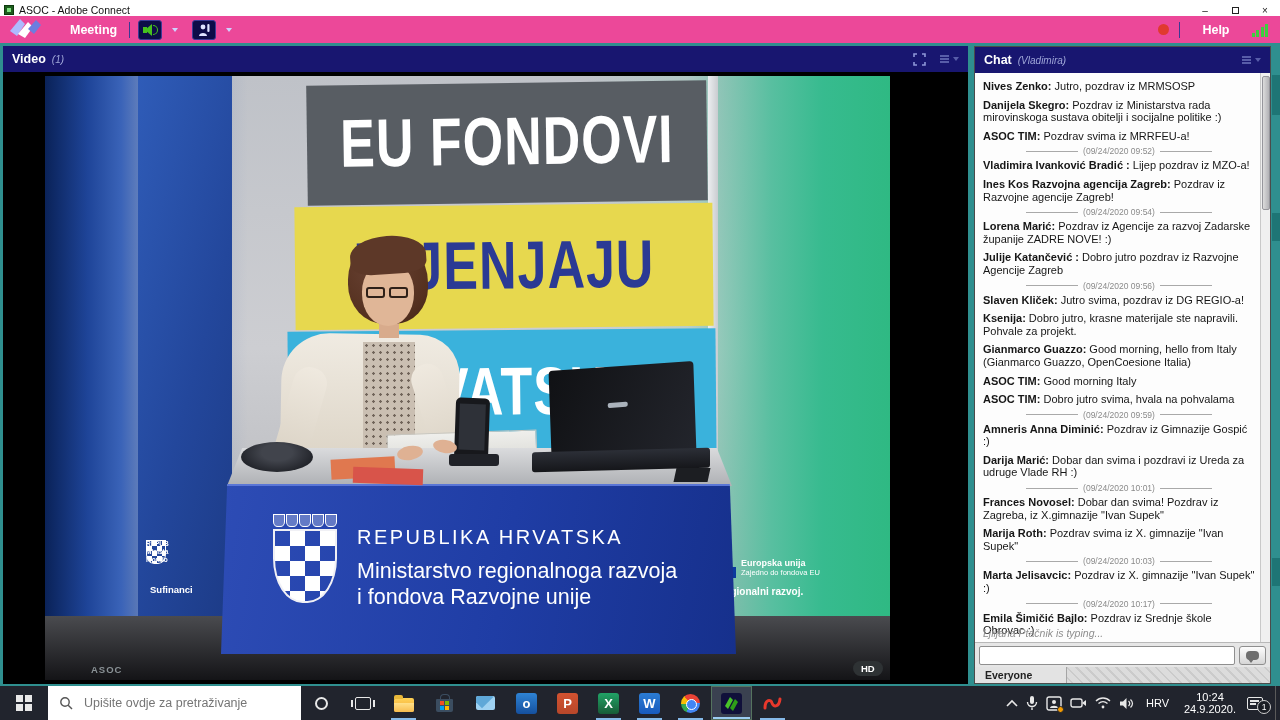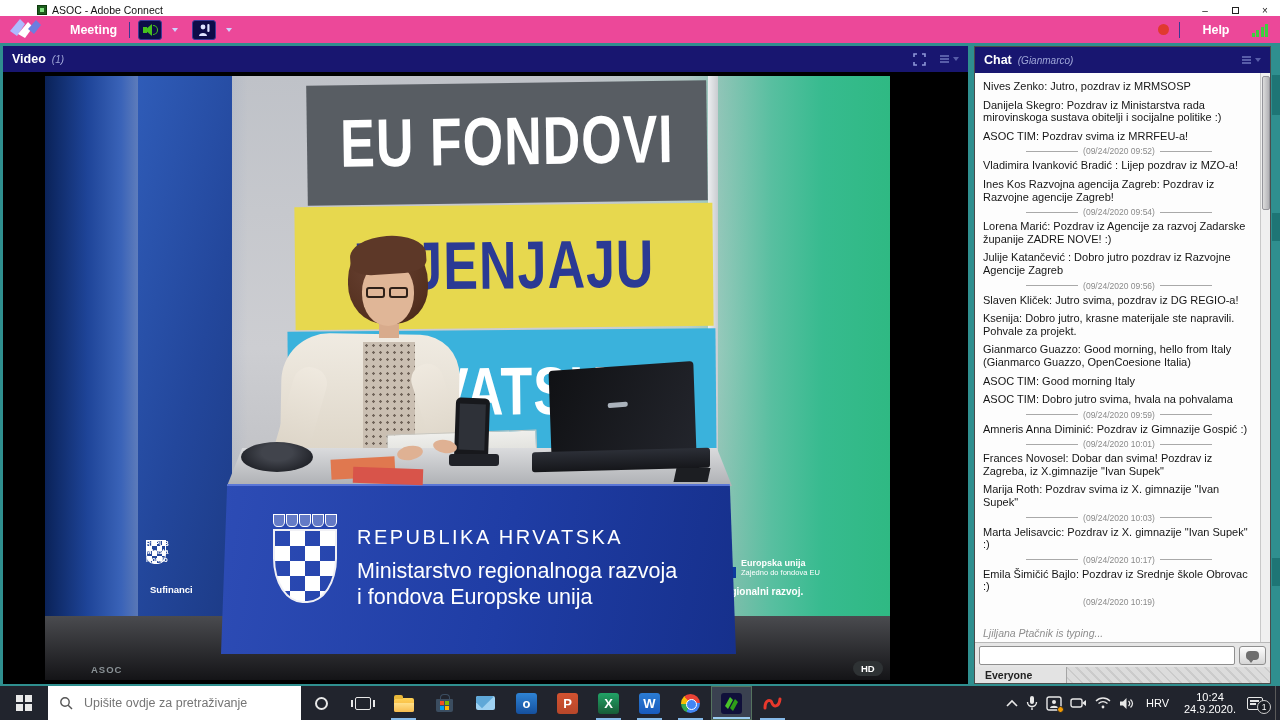--- a/index.html
+++ b/index.html
@@ -1,20 +1,20 @@
 <!DOCTYPE html>
 <html><head>
 <meta charset="utf-8">
 <style>
   html,body{margin:0;padding:0;background:#000;}
   *{box-sizing:border-box;}
   .screen{position:relative;width:1280px;height:720px;overflow:hidden;background:#2f8f8f;font-family:"Liberation Sans",sans-serif;}
 
   
-  .titlebar{position:absolute;top:0;left:0;right:0;height:20px;background:#ffffff;display:flex;align-items:center;font-size:10.5px;color:#111;padding-left:33px;}
+  .titlebar{position:absolute;top:0;left:0;right:0;height:20px;background:#ffffff;display:flex;align-items:center;font-size:10.5px;color:#111;}
   .app-ico{width:10px;height:10px;margin:0 5px 0 4px;background:#1d5c1d;border:1px solid #0c3a0c;position:relative;}
   .app-ico::after{content:"";position:absolute;left:2px;top:2px;width:4px;height:4px;background:#7ee07e;}
   .titlebar .spacer{flex:1;}
   .wctl{width:30px;height:16px;display:flex;align-items:center;justify-content:center;color:#222;font-size:10px;cursor:default;}
   .restore-box{width:7px;height:7px;border:1px solid #222;}
 
   
   .menubar{position:absolute;top:16px;left:0;right:0;height:27px;background:#ec4899;display:flex;align-items:center;color:#fff;}
   .mb-logo{margin:0 10px 0 8px;}
   .mb-item{font-size:12.5px;font-weight:bold;padding:0 12px;height:100%;display:flex;align-items:center;}
@@ -40,21 +40,21 @@
   .hamb .lines{display:flex;flex-direction:column;gap:1.5px;}
   .hamb .lines i{width:9px;height:1.5px;background:#8d97d8;display:block;}
   .hamb .caret{border-top-color:#8d97d8;}
 
   .video-pod{position:absolute;left:3px;top:3px;width:965px;height:638px;background:#000;}
   .video-body{position:absolute;top:26px;left:0;right:0;bottom:0;background:#000;overflow:hidden;}
 
   .chat-pod{position:absolute;left:974px;top:3px;width:297px;height:638px;background:#fef9c3;border:1px solid #4b4b4b;}
   .chat-msgs{position:absolute;top:26px;left:0;right:10px;bottom:41px;background:#fdfdfd;padding:7px 5px 0 8px;overflow:hidden;color:#161616;}
   .msg{font-size:11px;line-height:12.6px;margin:0 0 6px 0;}
-  .msg strong{font-weight:normal;}
+  .msg strong{font-weight:bold;}
   .divider{display:flex;align-items:center;justify-content:center;gap:5px;height:10px;margin:-2px 0 3px 0;}
   .divider .dline{display:block;width:52px;height:1px;background:#a9a9a9;}
   .divider .dtext{font-size:8.5px;color:#8a8a8a;white-space:nowrap;}
   .typing{position:absolute;left:8px;bottom:44px;font-size:10.5px;font-style:italic;color:#8e8e8e;}
   .chat-scroll{position:absolute;top:26px;right:0;width:10px;bottom:41px;background:#f0f0f0;border-left:1px solid #c9c9c9;}
   .chat-thumb{position:absolute;top:3px;left:0.5px;width:8px;height:134px;background:linear-gradient(90deg,#dcdcdc,#b2b2b6);border:1px solid #96969c;border-radius:2px;}
   .input-row{position:absolute;left:0;right:0;bottom:16px;height:25px;background:#e6e6e6;border-top:1px solid #b8b8b8;display:flex;align-items:center;gap:4px;padding:0 4px;}
   .chat-input{flex:1;height:19px;border:1px solid #8f8f8f;border-radius:2px;background:#fff;font-size:11px;padding:0 4px;font-family:"Liberation Sans",sans-serif;}
   .send-btn{width:27px;height:19px;background:linear-gradient(#fdfdfd,#d6d6d6);border:1px solid #8f8f8f;border-radius:3px;display:flex;align-items:center;justify-content:center;}
   .bubble{position:relative;width:13px;height:9px;background:#6e6e6e;border-radius:4px;}
@@ -303,21 +303,21 @@
                 <i></i>
                 <i></i>
                 <i></i>
                 <i></i>
               </div>
             <div class="coa-shield"></div>
           </div>
           <div class="desk-text">
             <div class="dt1">REPUBLIKA HRVATSKA</div>
             <div class="dt2">Ministarstvo regionalnoga razvoja</div>
-            <div class="dt2">i fondova Europske unija</div>
+            <div class="dt2">i fondova Razvojne unije</div>
           </div>
 
           <div class="disc"></div>
           <div class="sticky1"></div>
           <div class="sticky2"></div>
           <div class="phone"></div>
           <div class="phone-base"></div>
           <div class="laptop-screen"></div>
           <div class="laptop-base"></div>
           <div class="laptop-stand"></div>
@@ -337,21 +337,21 @@
 
           <div class="watermark">ASOC</div>
           <div class="hd">HD</div>
         </div>
       </div>
     </div>
 
     <div class="chat-pod">
       <div class="pod-header">
         <span class="pod-title">Chat</span>
-        <span class="pod-sub">(Gianmarco)</span>
+        <span class="pod-sub">(Vladimira)</span>
         <span class="pod-hicons">
           <span class="hamb">
               <span class="lines">
                 <i></i>
                 <i></i>
                 <i></i>
               </span>
               <span class="caret"></span>
             </span>
         </span>
@@ -383,20 +383,21 @@
           <div class="msg"><strong>Ksenija: </strong>Dobro jutro, krasne materijale ste napravili. Pohvale za projekt.</div>
           <div class="msg"><strong>Gianmarco Guazzo: </strong>Good morning, hello from Italy (Gianmarco Guazzo, OpenCoesione Italia)</div>
           <div class="msg"><strong>ASOC TIM: </strong>Good morning Italy</div>
           <div class="msg"><strong>ASOC TIM: </strong>Dobro jutro svima, hvala na pohvalama</div>
           <div class="divider">
             <span class="dline"></span>
             <span class="dtext">(09/24/2020 09:59)</span>
             <span class="dline"></span>
           </div>
           <div class="msg"><strong>Amneris Anna Diminić: </strong>Pozdrav iz Gimnazije Gospić :)</div>
+          <div class="msg"><strong>Darija Marić: </strong>Dobar dan svima i pozdravi iz Ureda za udruge Vlade RH :)</div>
           <div class="divider">
             <span class="dline"></span>
             <span class="dtext">(09/24/2020 10:01)</span>
             <span class="dline"></span>
           </div>
           <div class="msg"><strong>Frances Novosel: </strong>Dobar dan svima! Pozdrav iz Zagreba, iz X.gimnazije "Ivan Supek"</div>
           <div class="msg"><strong>Marija Roth: </strong>Pozdrav svima iz X. gimnazije "Ivan Supek"</div>
           <div class="divider">
             <span class="dline"></span>
             <span class="dtext">(09/24/2020 10:03)</span>

